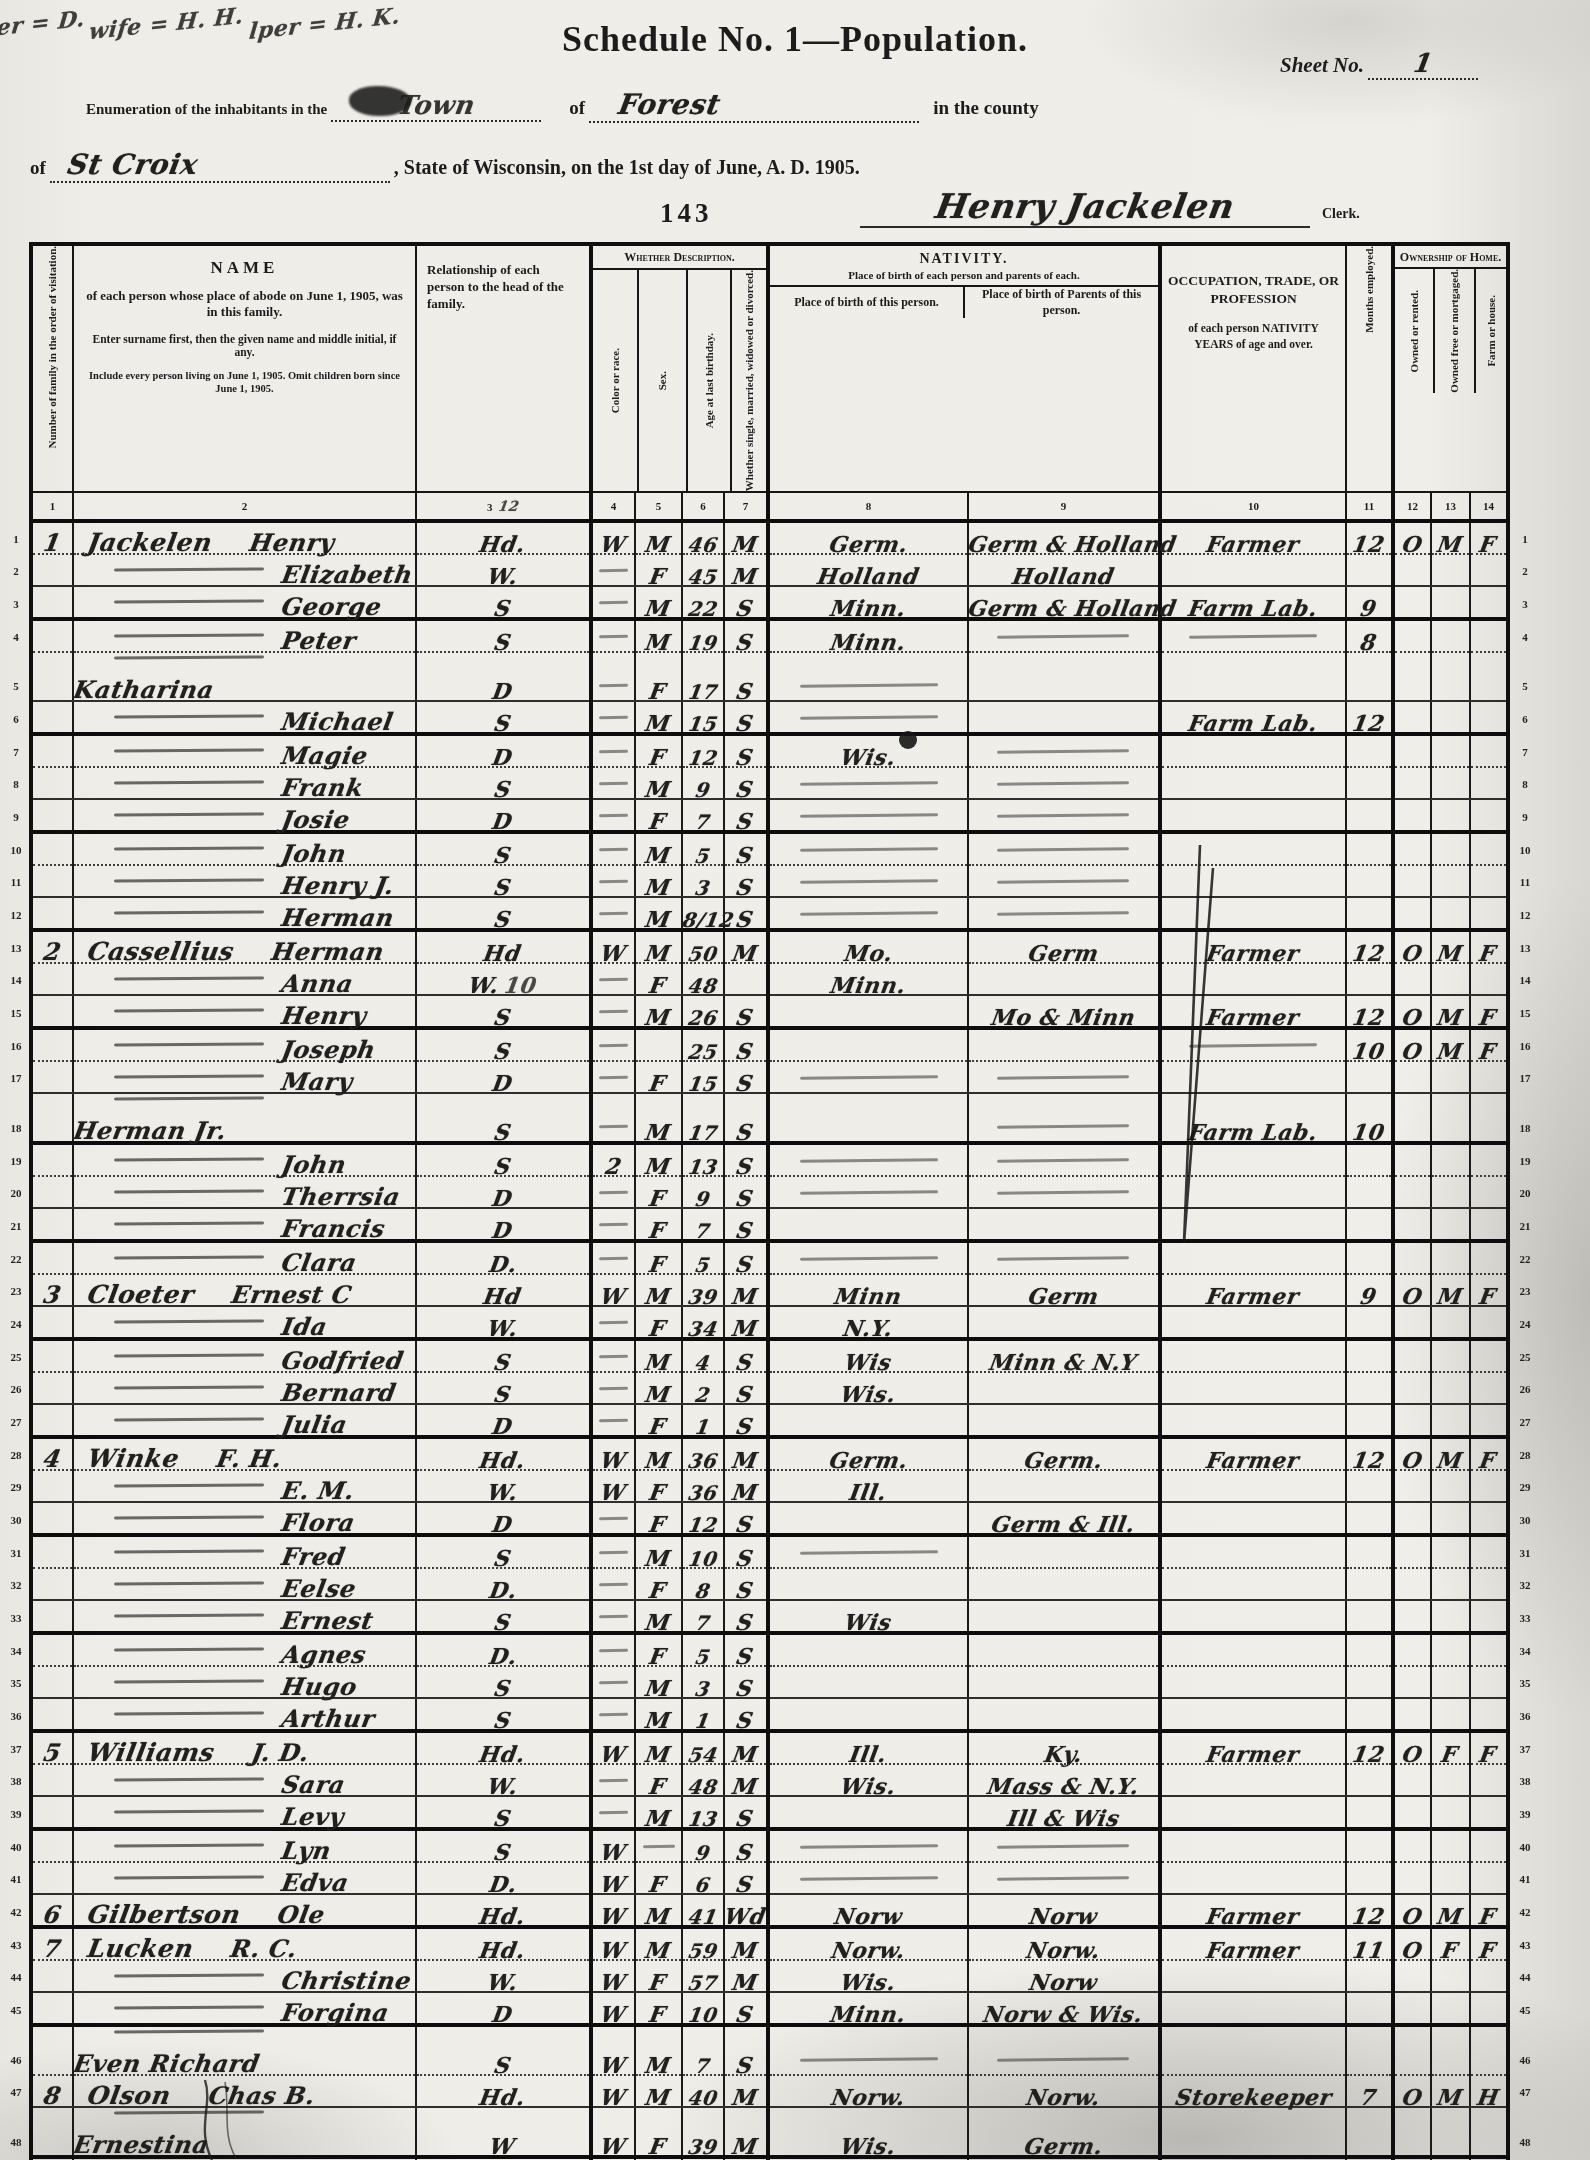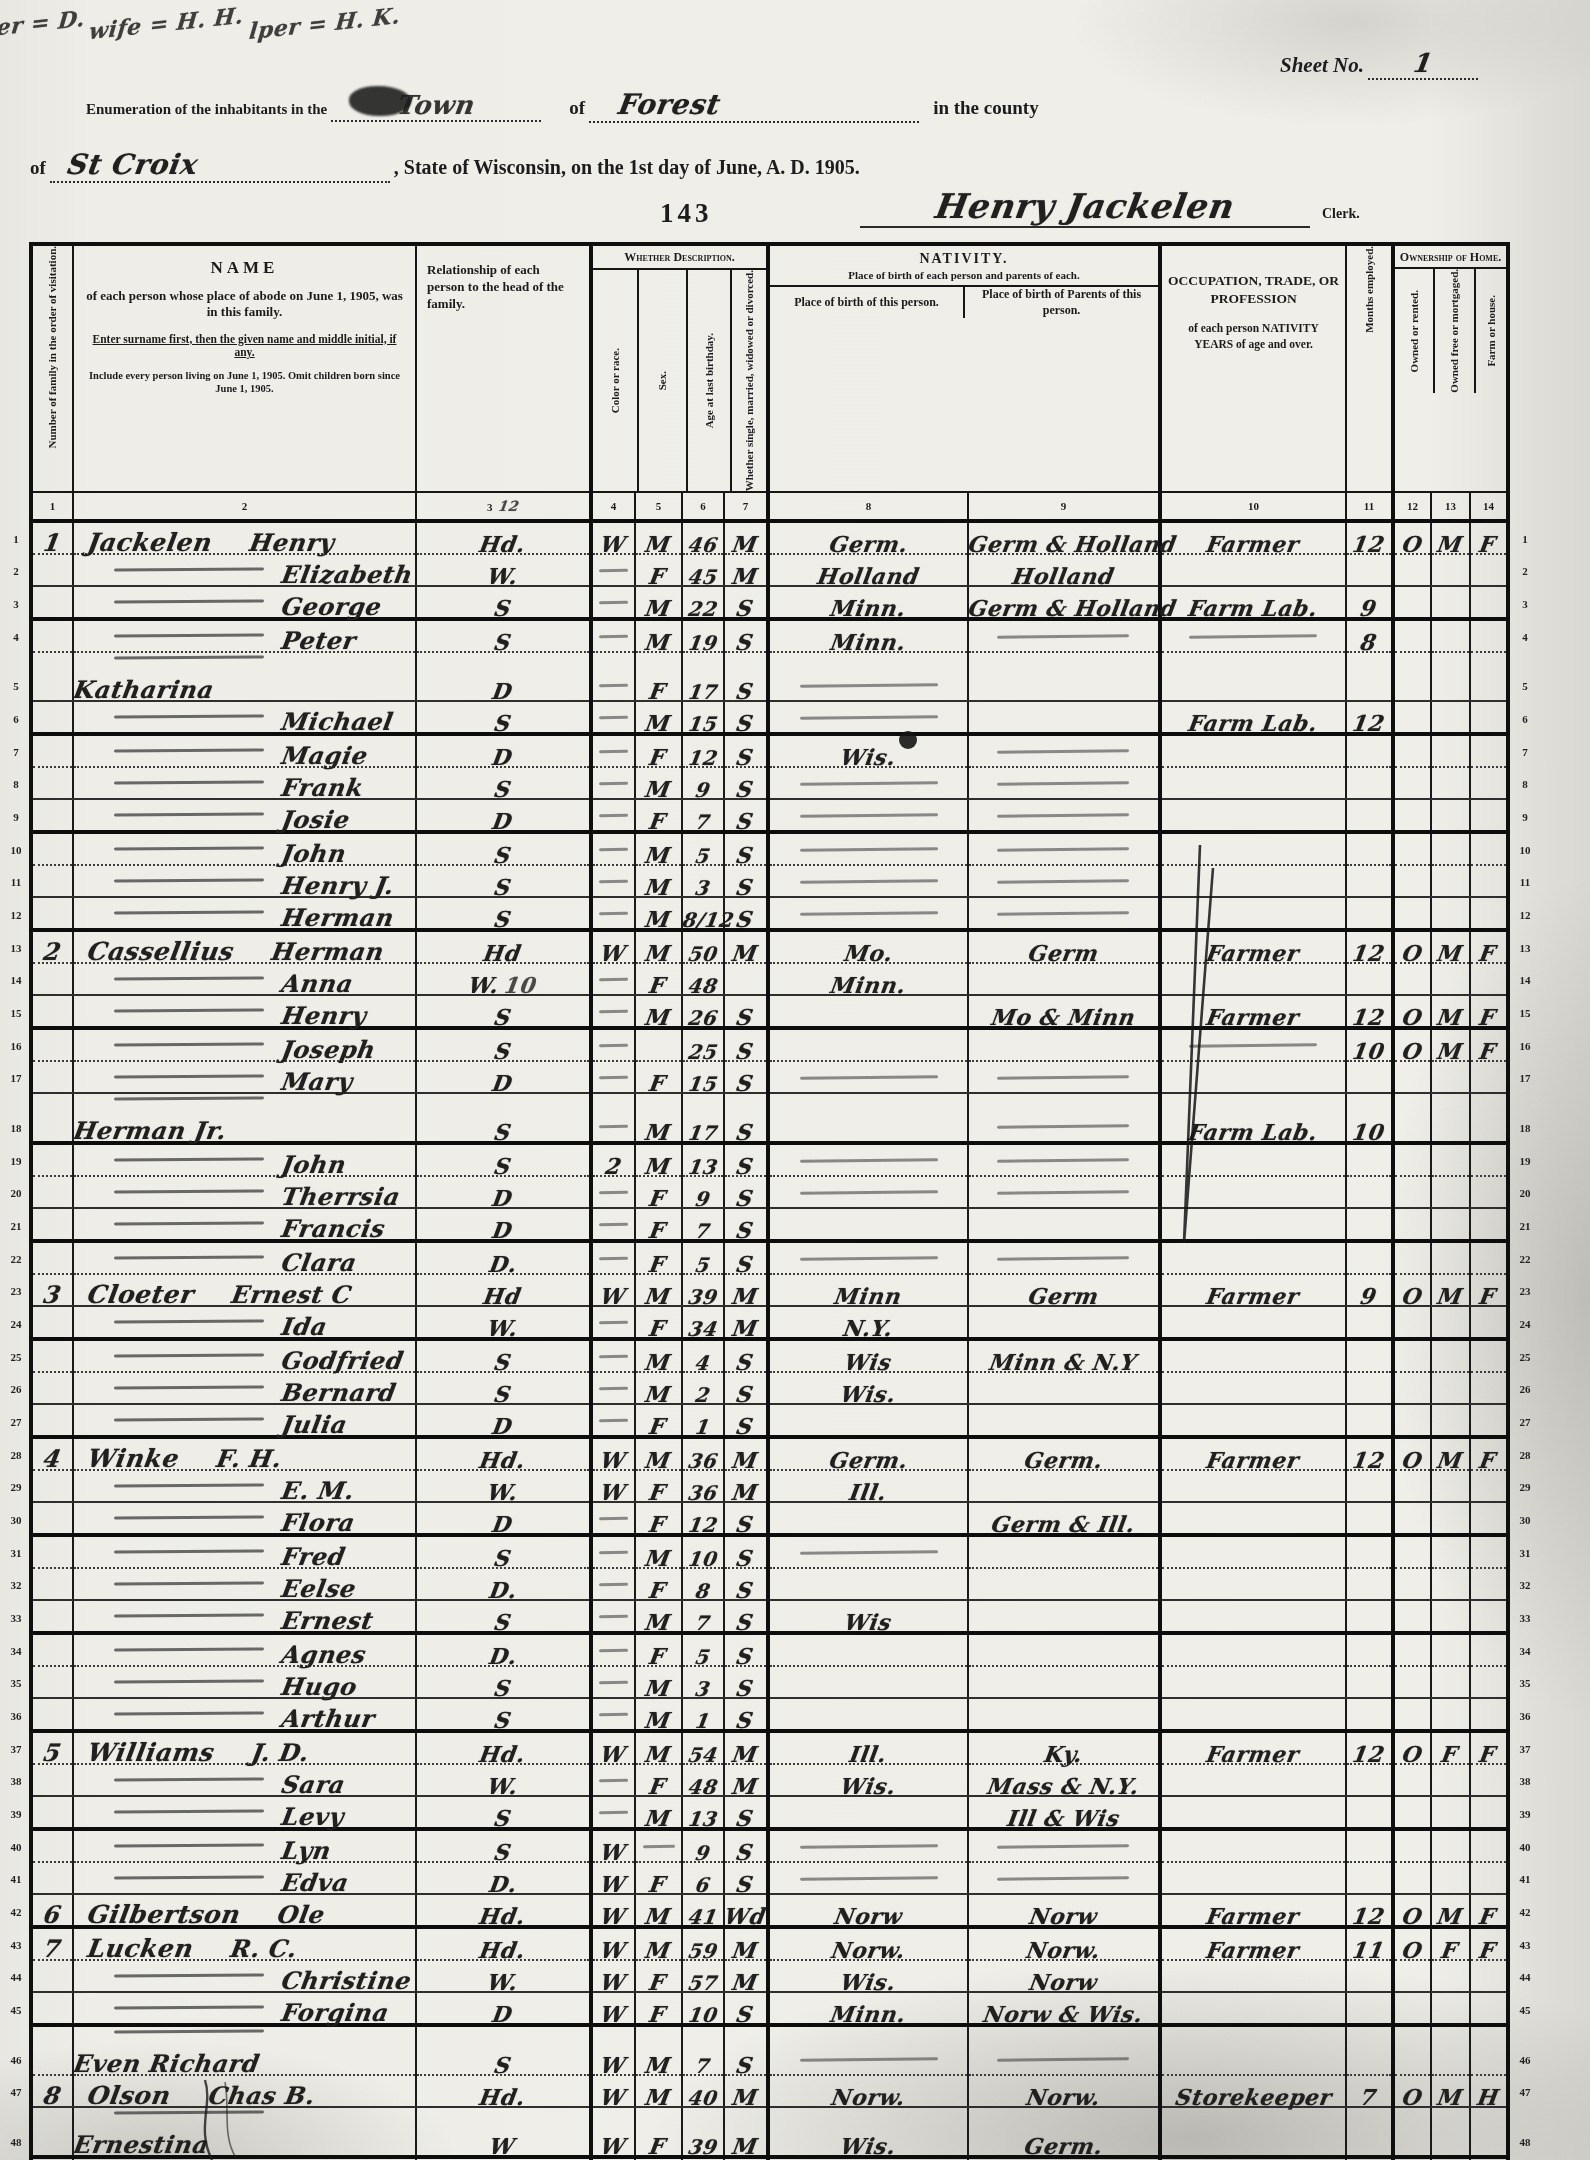--- a/index.html
+++ b/index.html
@@ -56,21 +56,21 @@
   .st{display:inline-block;width:70%;height:3px;background:#444;opacity:.6;
       margin-bottom:9px;border-radius:2px;transform:rotate(-.6deg);}
   .famnum .hw{font-size:24px;}
   .agecell .hw{font-size:20px;}
   .mn{font:bold 11px/30px "Liberation Serif",serif;text-align:center;color:#222;}
   .relnote{font-size:14px;opacity:.8;margin-left:6px;}
   
   .namehead{text-align:center;padding:6px 8px;}
   .namehead .t1{font:bold 17px "Liberation Serif",serif;letter-spacing:4px;margin:6px 0 10px;}
   .namehead .t2{font:bold 13px/1.25 "Liberation Serif",serif;margin-bottom:12px;}
-  .namehead .t3{font:bold 11.5px/1.2 "Liberation Serif",serif;margin-bottom:10px;text-decoration:underline;}
+  .namehead .t3{font:bold 11.5px/1.2 "Liberation Serif",serif;margin-bottom:10px;}
   .namehead .t4{font:bold 10.5px/1.2 "Liberation Serif",serif;}
   .relhead{display:flex;align-items:center;justify-content:center;height:100%;
       font:bold 13px/1.3 "Liberation Serif",serif;text-align:left;padding:16px 10px;}
   .nathead .t1{font:bold 14px "Liberation Serif",serif;letter-spacing:2px;text-align:center;padding-top:5px;}
   .nathead .t2{font:bold 11px "Liberation Serif",serif;text-align:center;
       border-bottom:2px solid #161616;padding:2px 0 4px;}
   .natbox{flex:1;display:flex;align-items:center;justify-content:center;
       font:bold 12px/1.3 "Liberation Serif",serif;text-align:center;padding:0 14px;}
   .occhead{text-align:center;padding:26px 6px 0;}
   .occhead .t1{font:bold 13.5px/1.3 "Liberation Serif",serif;margin-bottom:14px;}
@@ -81,20 +81,21 @@
 <body>
 
 <div id="page">
 
   <div class="abs" style="left:-14px;top:2px;">
     <div class="hw scrib">ter = D.</div>
     <div class="hw scrib" style="margin-top:6px;">wife = H. H.</div>
     <div class="hw scrib" style="margin-top:8px;">lper = H. K.</div>
   </div>
 
+  <div class="abs prt" style="left:0;right:0;top:18px;text-align:center;font-size:36px;letter-spacing:1px;">Schedule No. 1—Population.</div>
 
   <div class="abs" style="left:1280px;top:48px;">
     <span class="prt" style="font-style:italic;font-size:21px;">Sheet No.</span>
     <span class="blank" style="display:inline-block;width:110px;text-align:center;"><span class="hw" style="font-size:26px;">1</span></span>
   </div>
 
   <div class="abs" style="left:86px;top:88px;width:1500px;">
     <span class="prt" style="font-size:15px;">Enumeration of the inhabitants in the</span>
     <span class="blank" style="display:inline-block;width:210px;text-align:center;position:relative;">
       <span class="hw" style="font-size:26px;opacity:.9;">Town</span>

